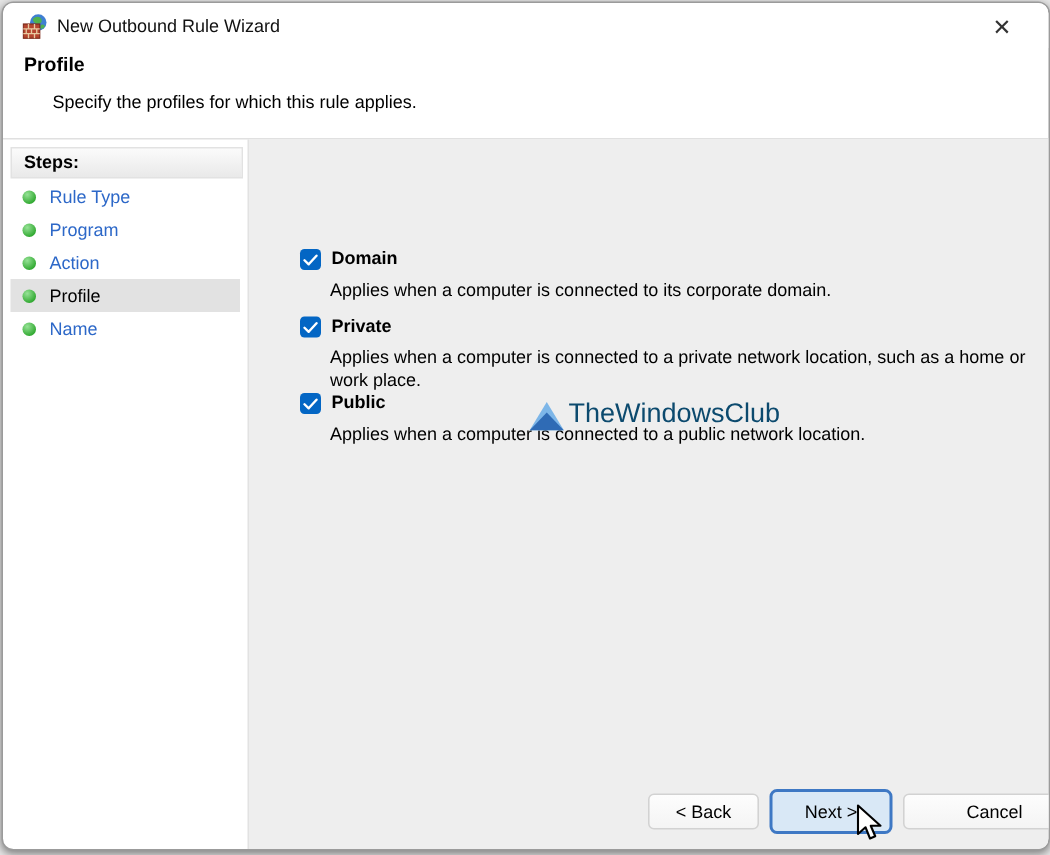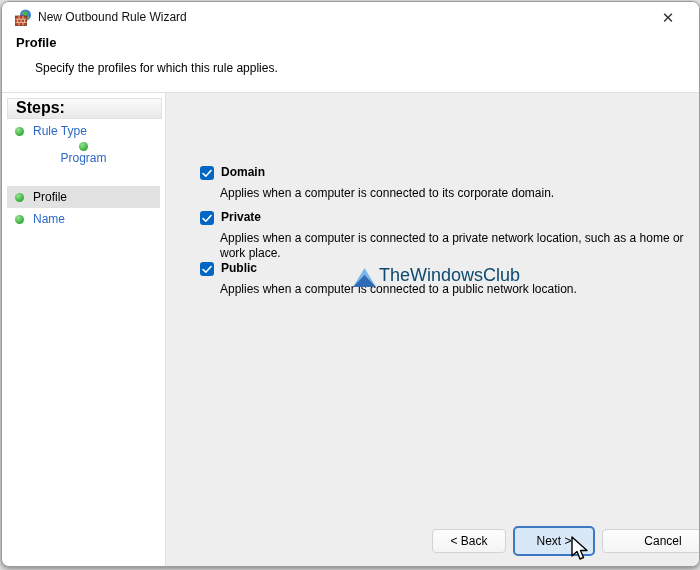--- a/index.html
+++ b/index.html
@@ -29,21 +29,21 @@
   .page-subtitle{position:absolute;left:14px;top:59px;font-size:12px;color:#000;margin-left:19px;}
   .header-divider{position:absolute;left:0;top:90px;width:100%;height:1px;background:#e0e0e0;}
   
   .main-bg{position:absolute;left:164px;top:91px;right:0;bottom:0;background:#eeeeee;}
   .pane-divider{position:absolute;left:163px;top:91px;width:1px;bottom:0;background:#e2e2e2;}
   
   .steps-heading{
     position:absolute;left:5px;top:96px;width:145px;height:19px;
     background:linear-gradient(#fbfbfb,#e9e9e9);
     border:1px solid #e2e2e2;
-    font-size:16px;font-weight:bold;color:#000;
+    font-size:12px;font-weight:bold;color:#000;
     line-height:18px;padding-left:8px;
   }
   .step-item{
     position:absolute;left:5px;width:153px;height:22px;
     display:flex;align-items:center;font-size:12px;
   }
   .step-item.current{background:#e2e2e2;color:#000;}
   .step-item .bullet{
     width:9px;height:9px;border-radius:50%;
     background:radial-gradient(circle at 35% 30%, #96e296, #2fa82f 75%, #1d7d1d);
@@ -99,23 +99,27 @@
 
   <div class="main-bg"></div>
   <div class="pane-divider"></div>
 
   <div class="steps-heading">Steps:</div>
 
   <div class="step-item" style="top:118px;">
     <span class="bullet"></span>
     <span class="step-link">Rule Type</span>
   </div>
-  <div class="step-item" style="top:140px;flex-direction:column;">
+  <div class="step-item" style="top:140px;">
     <span class="bullet"></span>
     <span class="step-link">Program</span>
+  </div>
+  <div class="step-item" style="top:162px;">
+    <span class="bullet"></span>
+    <span class="step-link">Action</span>
   </div>
   <div class="step-item current" style="top:184px;">
     <span class="bullet"></span>
     <span>Profile</span>
   </div>
   <div class="step-item" style="top:206px;">
     <span class="bullet"></span>
     <span class="step-link">Name</span>
   </div>
 

